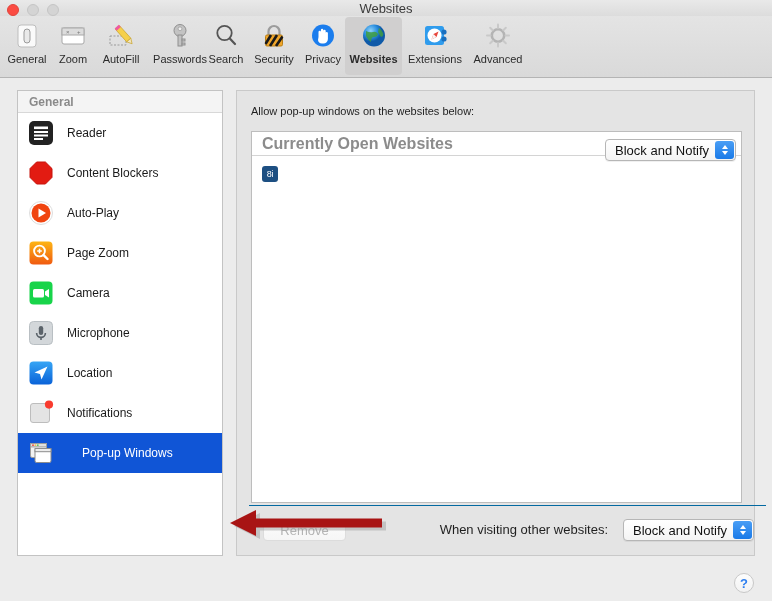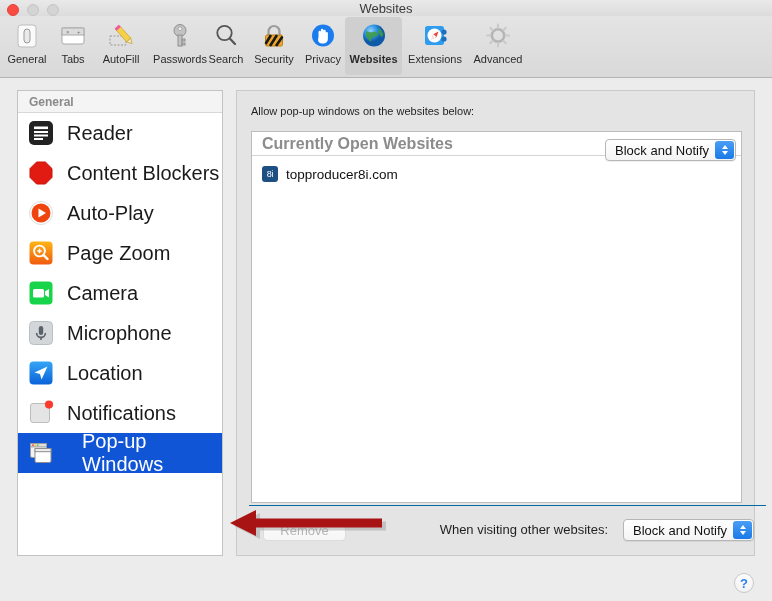--- a/index.html
+++ b/index.html
@@ -90,21 +90,21 @@
     padding-left: 8px;
     cursor: default;
   }
   .side-item.active { background: #1055d6; gap: 15px; }
   .side-icon {
     width: 30px; height: 30px;
     flex: 0 0 30px;
     display: flex; align-items: center; justify-content: center;
     margin-right: 11px;
   }
-  .side-label { font-size: 20px; color: #1a1a1a; }
+  .side-label { font-size: 12px; color: #1a1a1a; }
   .side-item.active .side-label { color: #ffffff; }
 
   
   #panel {
     position: absolute; left: 236px; top: 12px;
     width: 519px; height: 466px;
     background: #e4e4e4;
     border: 1px solid #c9c9c9;
   }
   #panel-desc {
@@ -235,21 +235,21 @@
 
     <div class="tbitem" style="left:52px;width:42px">
       <span class="tbicon">
         <svg width="28" height="28" viewBox="0 0 28 28">
           <rect x="3" y="6" width="22" height="16" rx="2" fill="#fff" stroke="#a8a8a8"></rect>
           <rect x="3" y="6" width="22" height="7" fill="#dcdcdc" stroke="#a8a8a8"></rect>
           <text x="7" y="12" font-size="6" fill="#777" font-family="Liberation Sans">×</text>
           <text x="18" y="12" font-size="6" fill="#777" font-family="Liberation Sans">+</text>
         </svg>
       </span>
-      <span class="tblabel">Tabs</span>
+      <span class="tblabel">Zoom</span>
     </div>
 
     <div class="tbitem" style="left:94px;width:54px">
       <span class="tbicon">
         <svg width="30" height="28" viewBox="0 0 30 28">
           <rect x="4" y="14" width="16" height="9" fill="none" stroke="#999" stroke-dasharray="2,1.5"></rect>
           <g transform="rotate(-42 19 12)">
             <rect x="15" y="2" width="5.5" height="17" fill="#f5d04b" stroke="#c9a52f" stroke-width="0.7"></rect>
             <polygon points="15,19 20.5,19 17.75,24" fill="#f2e5c0" stroke="#c9a52f" stroke-width="0.7"></polygon>
             <rect x="15" y="1" width="5.5" height="3" fill="#ef5aa0"></rect>
@@ -484,21 +484,20 @@
     </div>
 
     <div id="panel">
       <div id="panel-desc">Allow pop-up windows on the websites below:</div>
 
       <div id="list-box">
         <div id="list-header">Currently Open Websites</div>
 
         <div class="list-row">
           <span class="favicon">8i</span>
-          <span class="site-name">topproducer8i.com</span>
           <span class="popbtn" id="row-pop">
             <span>Block and Notify</span>
             <span class="arrows">
                 <i class="up"></i>
                 <i class="down"></i>
               </span>
           </span>
         </div>
       </div>
 

